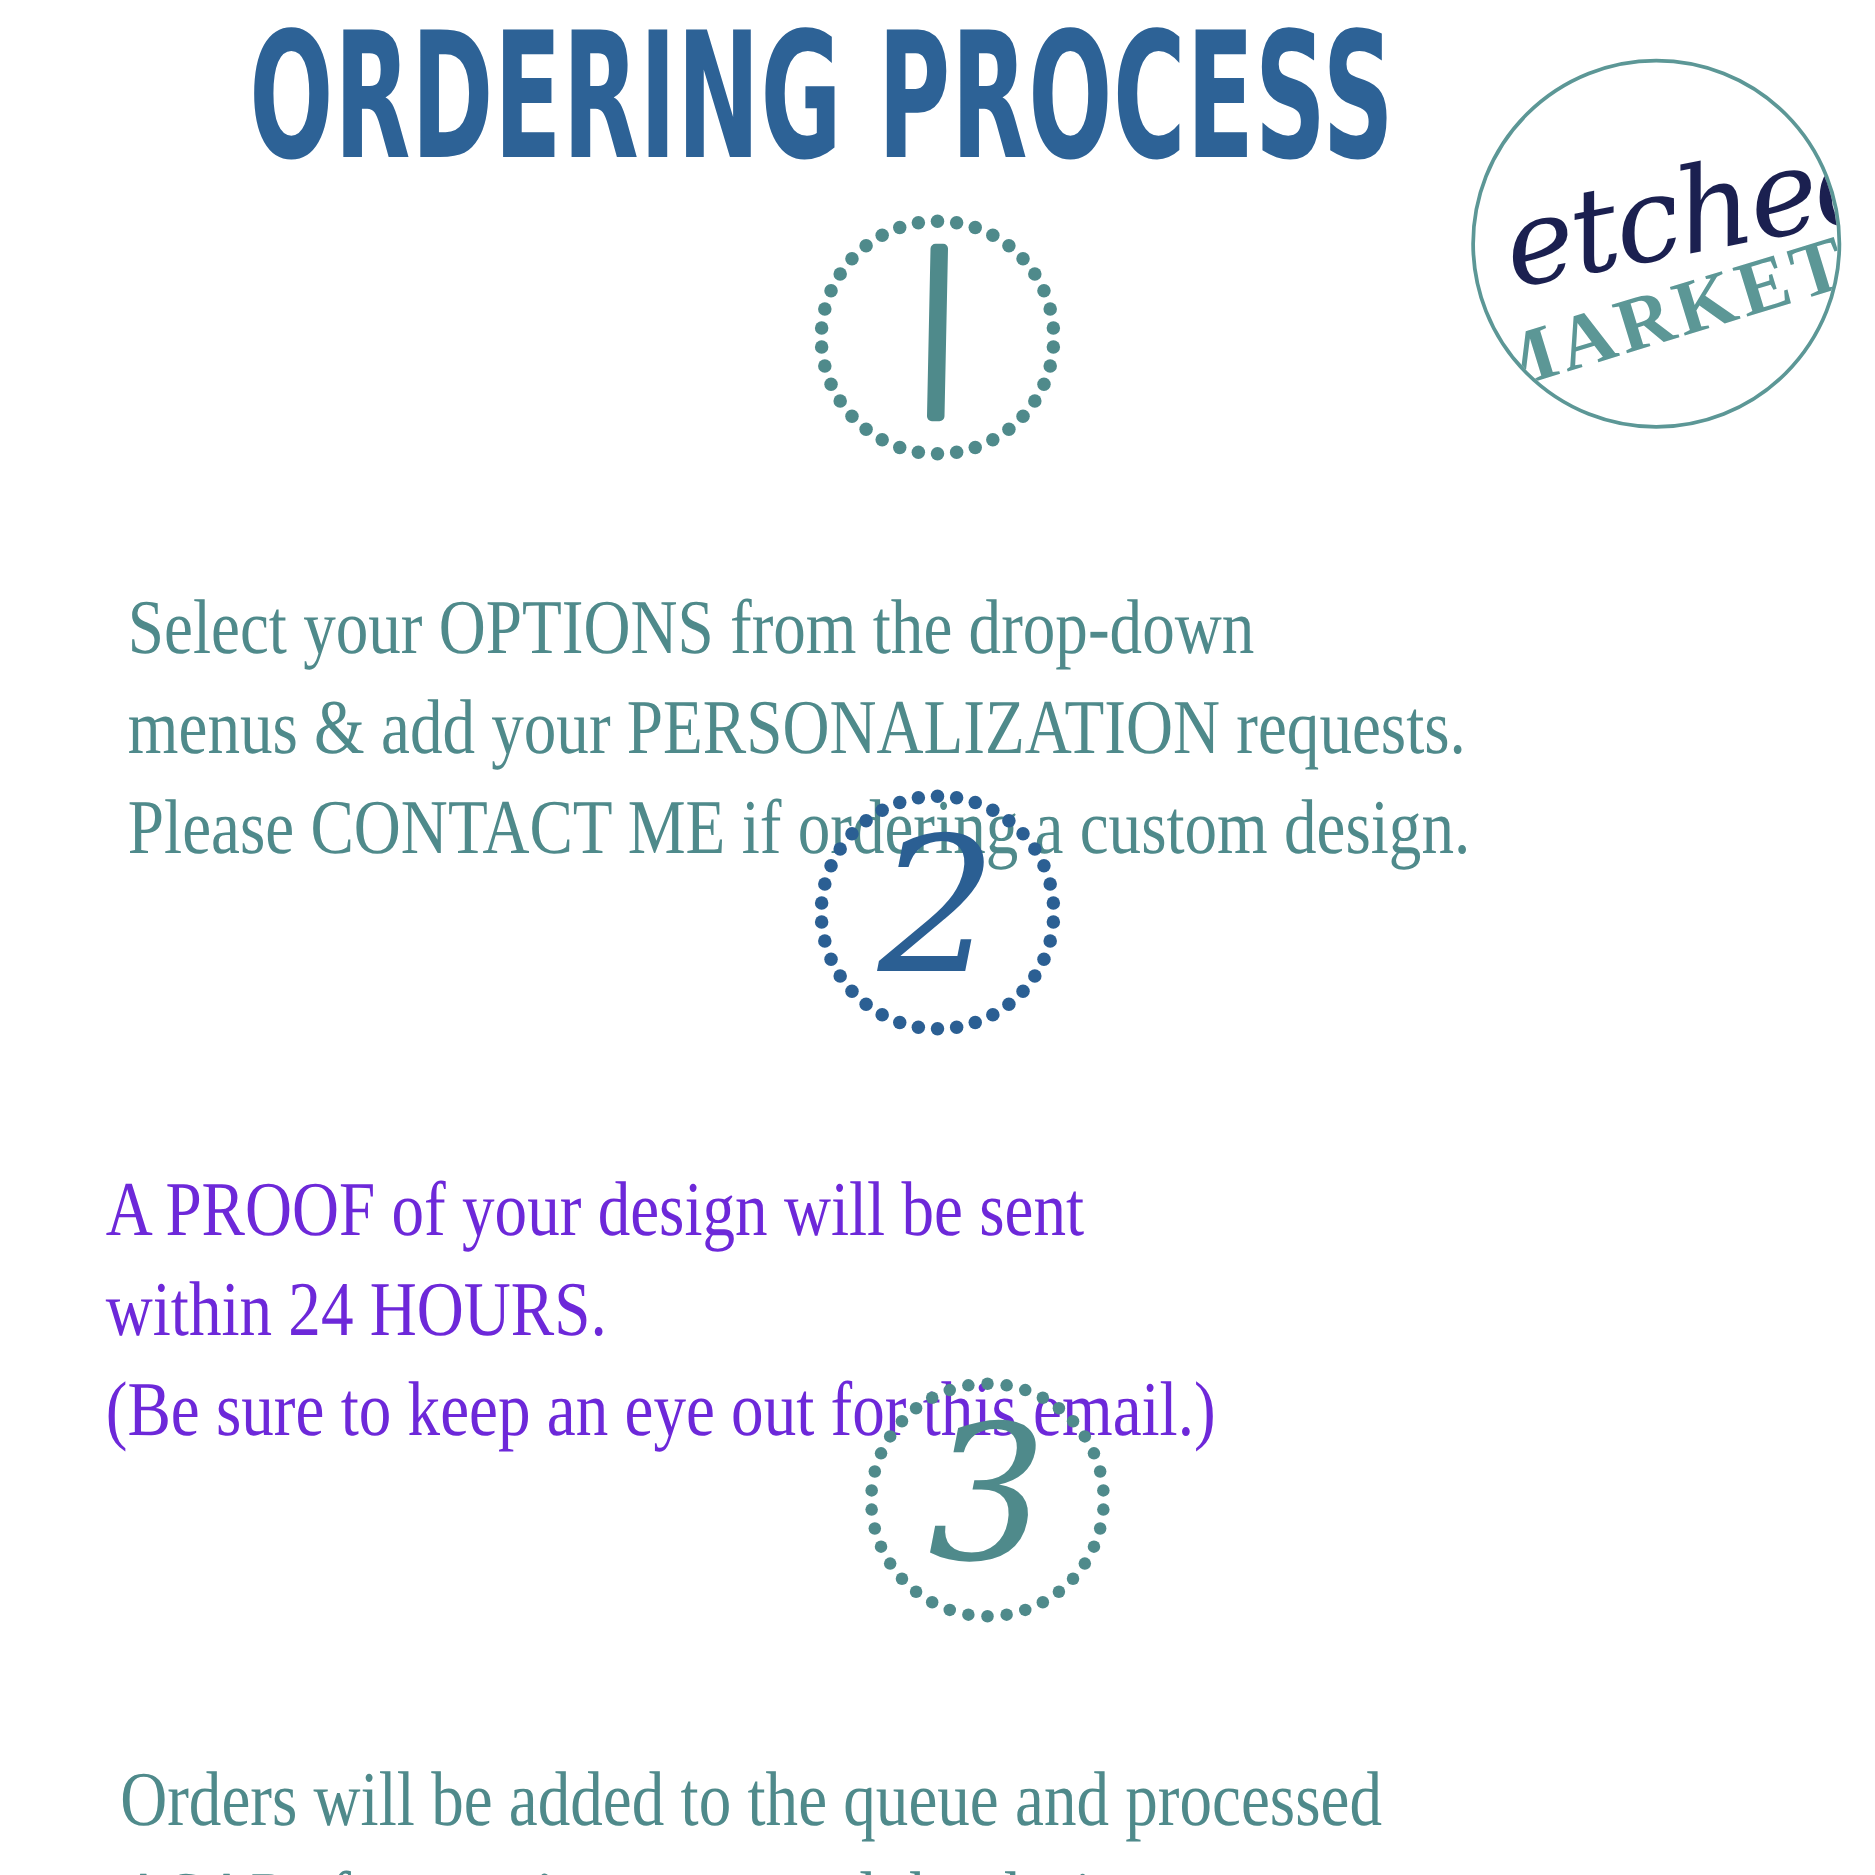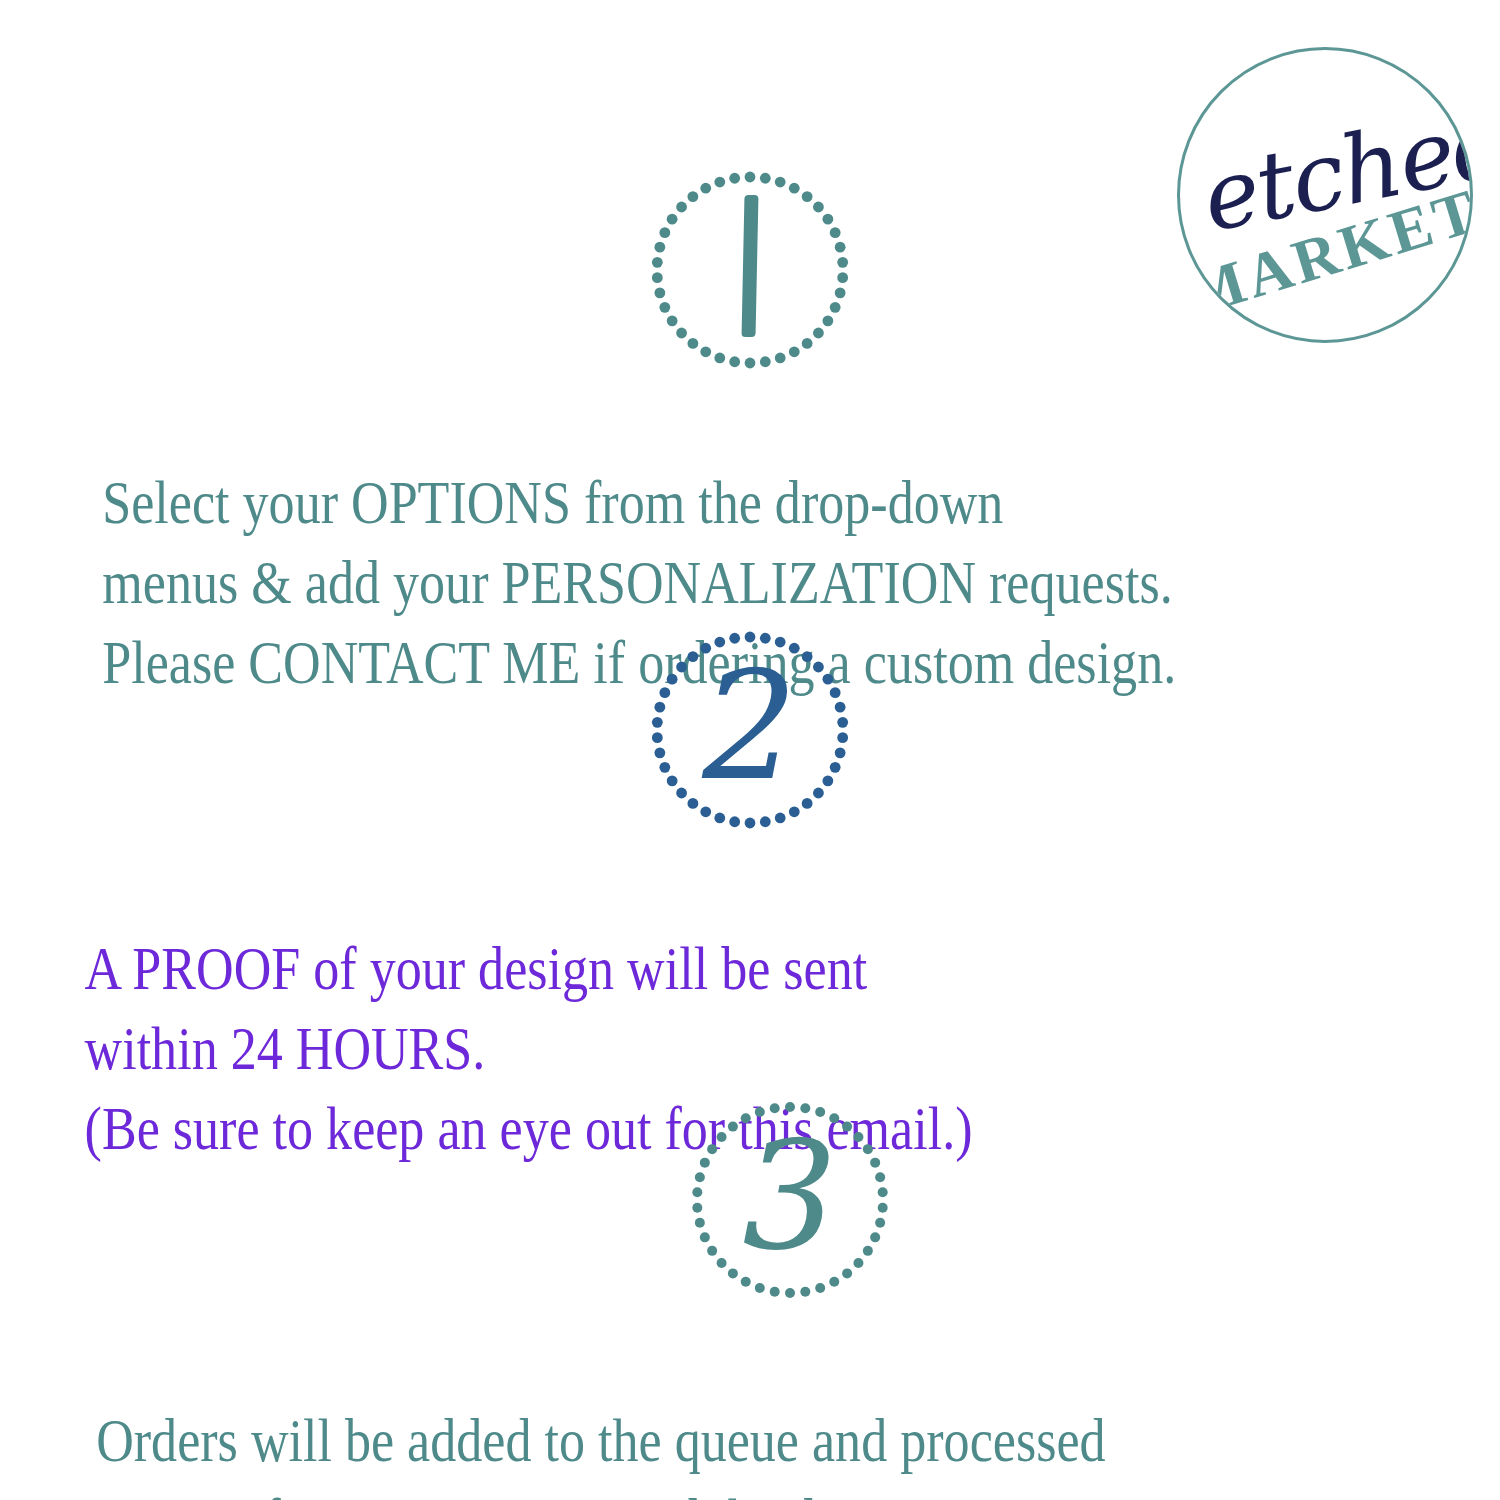--- a/index.html
+++ b/index.html
@@ -159,20 +159,23 @@
 
   #step1text { top: 382px; color: #4f8a8b; }
   #step2text { top: 848px; color: #6d28d9; }
   #step3text { top: 1320px; color: #4f8a8b; }
 </style>
 </head>
 <body>
 
 <div id="canvas">
 
+  <div class="title-wrap">
+    <span class="title-text">ORDERING PROCESS</span>
+  </div>
 
   <div class="logo">
     <div class="logo-etched">etched</div>
     <div class="logo-market">MARKET</div>
   </div>
 
   <div class="badge" id="badge1">
     <svg viewBox="0 0 196 196">
       <g id="dots1" fill="#4f8a8b">
           <circle cx="98.00" cy="5.00" r="5.4"></circle>

